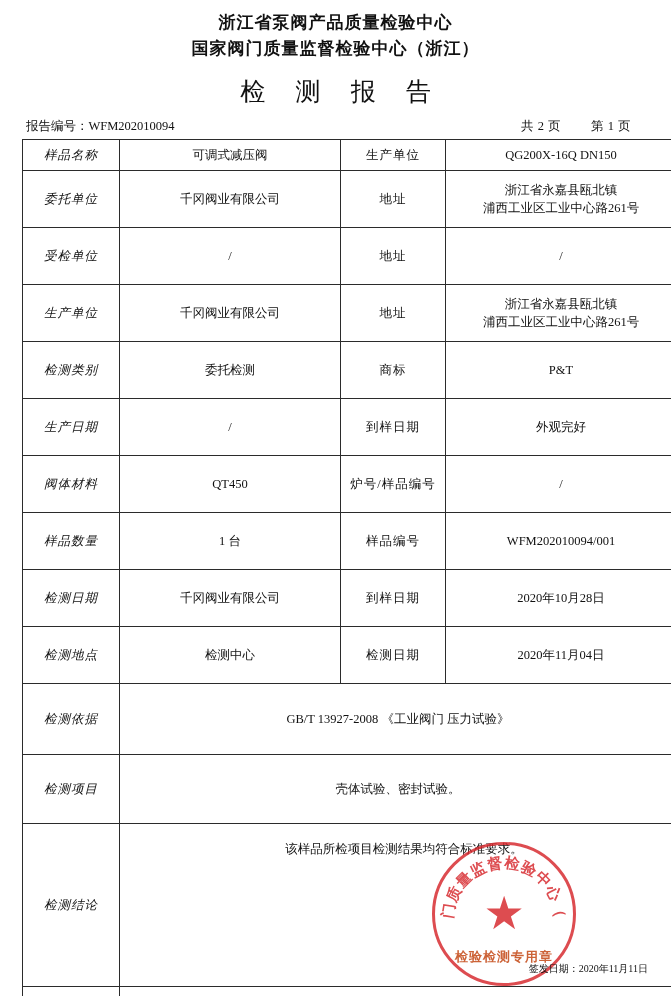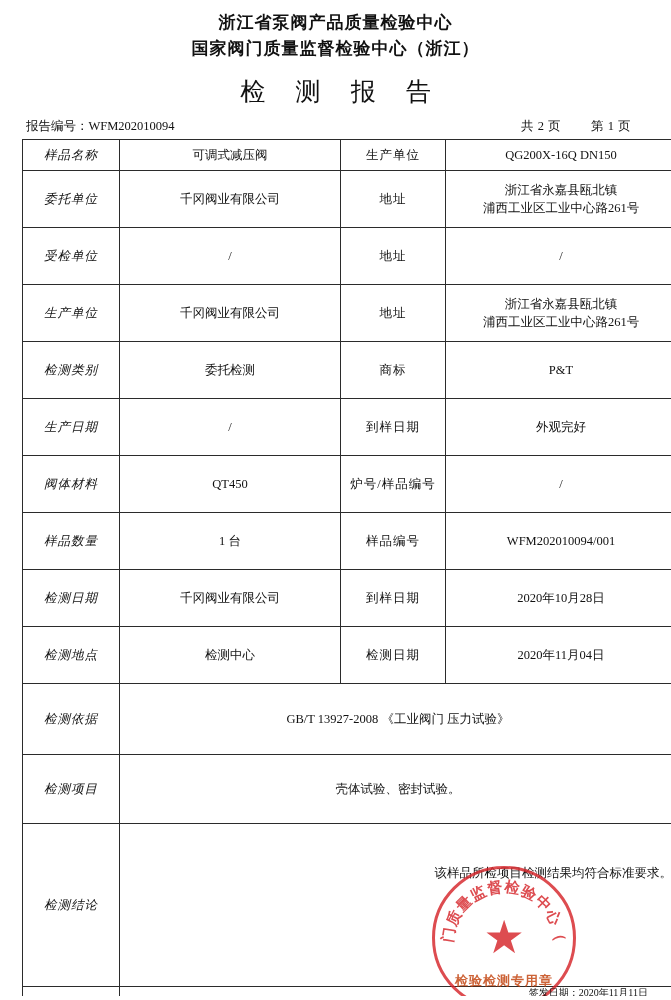--- a/index.html
+++ b/index.html
@@ -82,23 +82,22 @@
   tr.r-basis td.wide { height: 58px; }
   tr.r-items td.wide { height: 56px; }
   tr.r-concl td.wide { height: 140px; vertical-align: top; padding-top: 16px; }
   tr.r-remark td.wide { height: 50px; }
 
   .concl-body {
     position: relative;
     height: 100%;
   }
   .concl-text {
-    text-align: right;
+    text-align: center;
     padding-left: 12px;
-    margin-top: 24px;
   }
   .sign-line {
     position: absolute;
     right: 24px;
     bottom: 4px;
     font-size: 10px;
     white-space: nowrap;
   }
 
   

